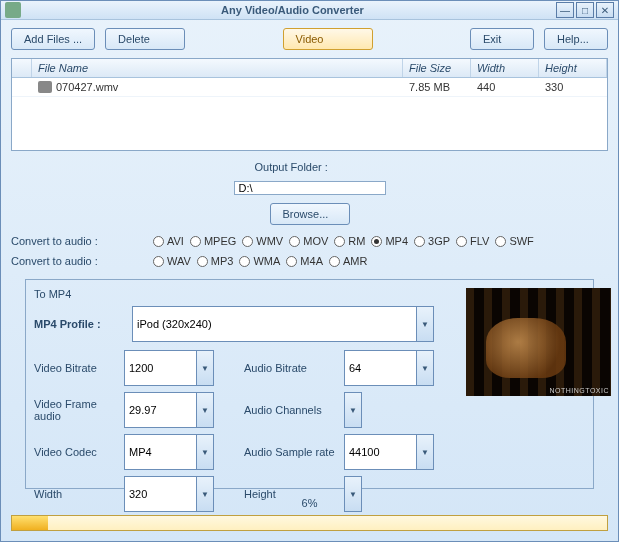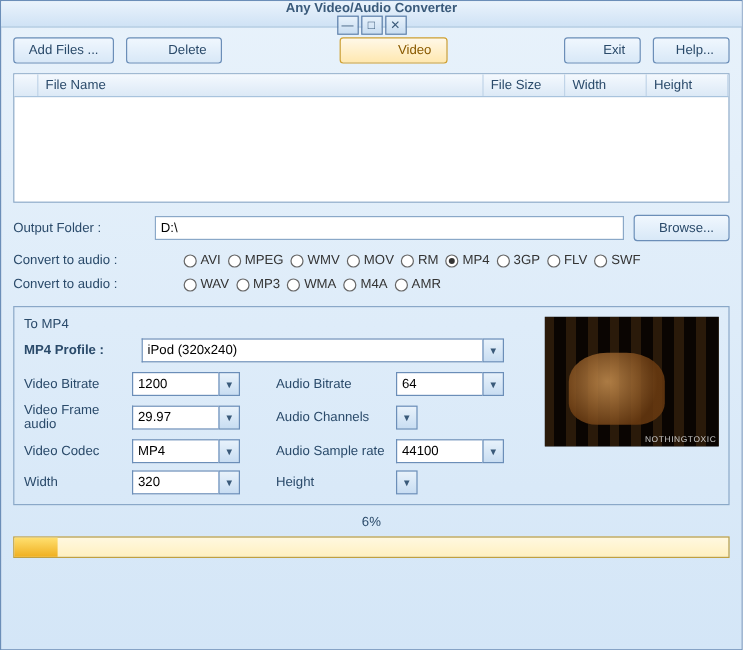--- a/index.html
+++ b/index.html
@@ -1,54 +1,54 @@
 <!DOCTYPE html>
 <html><head>
 <meta charset="utf-8">
 <style>
 * { box-sizing: border-box; margin: 0; padding: 0; font-family: Tahoma, Arial, sans-serif; font-size: 11px; }
 body { background: #fff; }
 .window { width: 619px; height: 542px; border: 1px solid #6b8eb8; background: linear-gradient(#e8f2fb, #d4e6f7); display: flex; flex-direction: column; }
-.titlebar { height: 22px; background: linear-gradient(#eaf3fc, #cfe2f5); display: flex; align-items: center; padding: 0 4px; border-bottom: 1px solid #a8c3dd; flex-direction: column; }
+.titlebar { height: 22px; background: linear-gradient(#eaf3fc, #cfe2f5); display: flex; align-items: center; padding: 0 4px; border-bottom: 1px solid #a8c3dd; }
 .titlebar .icon { width: 16px; height: 16px; background: #7a8; border-radius: 2px; margin-right: 8px; }
 .titlebar .title { flex: 1; text-align: center; color: #3a5a7a; font-weight: bold; }
 .winbtns { display: flex; gap: 2px; }
 .winbtn { width: 18px; height: 16px; border: 1px solid #5a7da8; background: linear-gradient(#e8f2fb,#c8ddf2); cursor: pointer; display: flex; align-items: center; justify-content: center; color: #3a5a7a; font-size: 10px; }
 .toolbar { padding: 8px 10px 4px; display: flex; gap: 10px; align-items: center; }
-.btn { height: 22px; border: 1px solid #6b8eb8; background: linear-gradient(#f0f7fe,#d8e8f7); border-radius: 3px; cursor: pointer; color: #2a4a6a; padding: 0 12px; min-width: 80px; text-align: right; }
+.btn { height: 22px; border: 1px solid #6b8eb8; background: linear-gradient(#f0f7fe,#d8e8f7); border-radius: 3px; cursor: pointer; color: #2a4a6a; padding: 0 12px; min-width: 80px; text-align: left; }
 .btn.accent { border: 1px solid #d0a030; background: linear-gradient(#fff8e8,#ffe8b0); color: #8a5a00; }
 .spacer { flex: 1; }
 .filegrid { margin: 4px 10px; border: 1px solid #8aa8c8; background: #fff; height: 108px; display: flex; flex-direction: column; }
 .gridhead { display: flex; background: linear-gradient(#f4f9fe,#dce9f6); border-bottom: 1px solid #a8c3dd; }
-.gridhead .cell { padding: 3px 6px; border-right: 1px solid #c0d4e8; color: #2a4a6a; }
+.gridhead .cell { padding: 3px 6px; border-right: 1px solid #c0d4e8; color: #2a4a6a; font-style: italic; }
 .gridbody { flex: 1; overflow: auto; }
 .gridrow { display: flex; border-bottom: 1px solid #eef4fa; }
 .gridrow .cell { padding: 3px 6px; color: #333; }
 .col-check { width: 20px; }
 .col-name { flex: 1; display: flex; align-items: center; gap: 4px; }
 .col-size { width: 68px; }
 .col-w { width: 68px; }
 .col-h { width: 68px; }
 .fileicon { width: 14px; height: 12px; background: #888; border-radius: 2px; }
-.folderrow { display: flex; align-items: center; padding: 6px 10px; gap: 8px; }
+.folderrow { display: flex; align-items: center; padding: 6px 27px; gap: 8px; flex-direction: column; }
 .folderrow label { color: #2a4a6a; width: 110px; }
 .folderrow input { flex: 1; height: 20px; border: 1px solid #8aa8c8; padding: 0 4px; }
 .formatrow { display: flex; align-items: center; padding: 4px 10px; gap: 8px; }
 .formatrow label.head { color: #2a4a6a; width: 110px; }
 .radios { display: flex; gap: 6px; flex-wrap: wrap; padding-left: 24px; }
 .radio { display: flex; align-items: center; gap: 3px; color: #333; cursor: pointer; }
 .radio .circ { width: 11px; height: 11px; border: 1px solid #666; border-radius: 50%; display: flex; align-items: center; justify-content: center; background: #fff; }
 .radio.sel .circ::after { content: ""; width: 5px; height: 5px; background: #333; border-radius: 50%; }
-.settingsbox { margin: 8px 10px 4px; border: 1px solid #8aa8c8; padding: 8px; position: relative; min-height: 130px; display: flex; gap: 32px; }
+.settingsbox { margin: 8px 24px 4px; border: 1px solid #8aa8c8; padding: 8px; position: relative; min-height: 130px; display: flex; gap: 32px; }
 .settingsleft { flex: 1; }
 .settingsright { width: 150px; }
 .settitle { color: #2a4a6a; margin-bottom: 6px; }
 .setgrid { display: grid; grid-template-columns: 90px 90px 30px 100px 90px; row-gap: 6px; align-items: center; }
 .setgrid .lbl { color: #2a4a6a; }
-.combo { display: flex; height: 20px; }
+.combo { display: flex; height: 36px; }
 .combo input { flex: 1; border: 1px solid #6b8eb8; border-right: none; padding: 0 4px; background: #fff; min-width: 0; }
 .combo .dd { width: 18px; border: 1px solid #6b8eb8; background: linear-gradient(#e8f2fb,#c8ddf2); display: flex; align-items: center; justify-content: center; cursor: pointer; color: #3a5a7a; font-size: 8px; }
 .profilerow { display: flex; align-items: center; gap: 8px; margin-bottom: 8px; }
 .profilerow .lbl { color: #2a4a6a; width: 90px; font-weight: bold; }
 .profilerow .combo { flex: 1; max-width: 330px; }
 .preview { width: 145px; height: 108px; background: #000; margin-left: auto; position: relative; overflow: hidden; }
 .preview .bars { position: absolute; inset: 0; background: repeating-linear-gradient(90deg, #2a1a0a 0 8px, #0a0502 8px 18px); }
 .preview .subject { position: absolute; left: 20px; top: 30px; width: 80px; height: 60px; background: radial-gradient(circle at 40% 40%, #c89050, #6a3a10 70%); border-radius: 40% 40% 30% 30%; opacity: 0.85; }
 .preview .wm { position: absolute; bottom: 2px; right: 2px; color: #ccc; font-size: 7px; letter-spacing: 0.5px; }
 .progresslabel { text-align: center; color: #2a4a6a; padding: 4px 0 2px; }
@@ -80,20 +80,32 @@
   </div>
 
   <div class="filegrid">
     <div class="gridhead">
       <div class="cell col-check"></div>
       <div class="cell col-name">File Name</div>
       <div class="cell col-size">File Size</div>
       <div class="cell col-w">Width</div>
       <div class="cell col-h">Height</div>
     </div>
+    <div class="gridbody">
+      <div class="gridrow">
+        <div class="cell col-check"></div>
+        <div class="cell col-name">
+          <span class="fileicon"></span>
+          <span>070427.wmv</span>
+        </div>
+        <div class="cell col-size">7.85 MB</div>
+        <div class="cell col-w">440</div>
+        <div class="cell col-h">330</div>
+      </div>
+    </div>
   </div>
 
   <div class="folderrow">
     <label>Output Folder :</label>
     <input type="text" value="D:\" style="">
     <button class="btn">Browse...</button>
   </div>
 
   <div class="formatrow">
     <label class="head">Convert to audio :</label>

